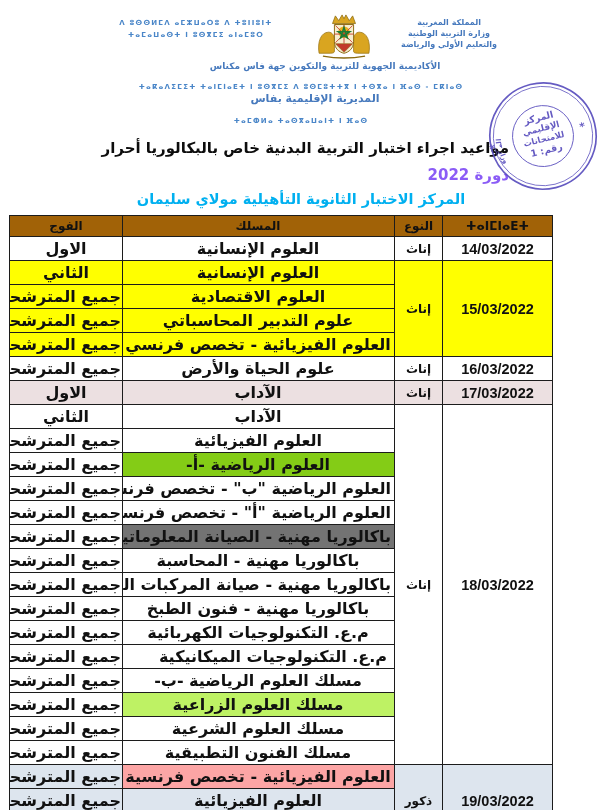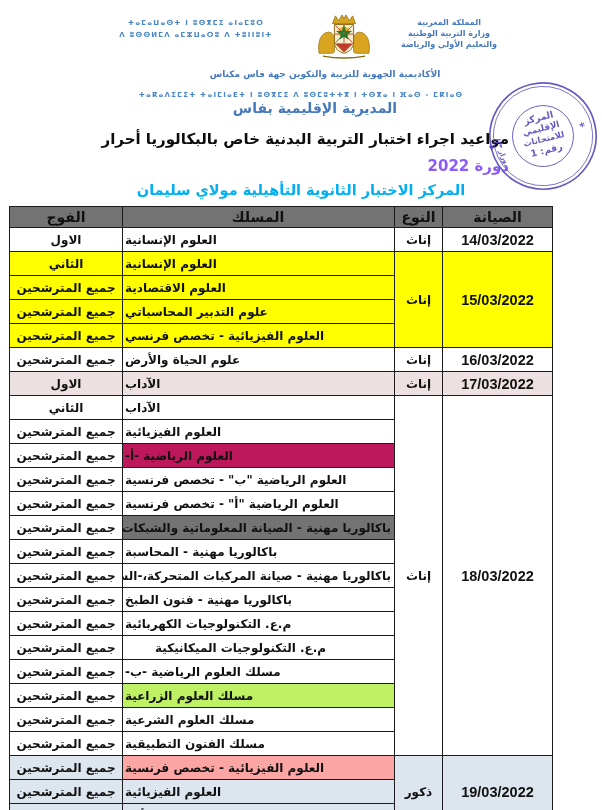--- a/index.html
+++ b/index.html
@@ -7,42 +7,42 @@
   .page{
     position:relative;width:602px;height:810px;background:#ffffff;overflow:hidden;
     font-family:"DejaVu Sans",sans-serif;color:#111;
   }
   
   .lh-top{display:flex;justify-content:center;align-items:flex-start;gap:8px;padding-top:13px;}
   .lh-arabic{color:#4679bd;font-weight:bold;font-size:8px;line-height:11px;text-align:center;width:132px;margin-top:4px;}
   .lh-tifinagh{color:#4a86c8;font-weight:bold;font-size:7px;line-height:12px;text-align:center;width:218px;letter-spacing:1.2px;margin-top:4px;}
   .lh-logo{width:62px;height:46px;flex:0 0 auto;}
   .lh-line{text-align:center;color:#4679bd;font-weight:bold;}
-  .lh-academy{font-size:9px;margin-top:10px;padding-left:48px;}
+  .lh-academy{font-size:9px;margin-top:2px;padding-left:48px;}
   .lh-tifline{font-size:7px;letter-spacing:1.2px;color:#4a86c8;margin-top:12px;}
-  .lh-direction{font-size:14px;margin-top:1px;padding-left:28px;}
+  .lh-direction{font-size:11px;margin-top:1px;padding-left:28px;}
   
   .stamp{position:absolute;top:72px;left:484px;width:118px;height:134px;opacity:.93;}
   
   .titles{padding-right:93px;}
   .title-main{font-size:15px;font-weight:bold;color:#0d0d0d;margin-top:14px;}
   .title-session{font-size:15px;font-weight:bold;color:#8b5cf6;margin-top:9px;}
   .title-center{text-align:center;font-size:14.5px;font-weight:bold;color:#00b0f0;margin-top:7px;}
   
   table.sched{
     border-collapse:collapse;table-layout:fixed;width:543px;
     margin:8px 49px 0 0;
   }
   .sched th,.sched td{border:1.6px solid #1c1c1c;overflow:hidden;white-space:nowrap;}
-  .sched th{background:#737373;font-size:14px;font-weight:bold;height:18px;text-align:center;}
+  .sched th{background:#a16207;font-size:12px;font-weight:bold;height:18px;text-align:center;}
   .sched td{height:21px;font-weight:bold;}
   .c-date{width:110px;text-align:center;font-size:14.5px;font-family:"Liberation Sans","DejaVu Sans",sans-serif;}
   .c-type{width:48px;text-align:center;font-size:12px;}
-  .c-track{width:272px;text-align:left;padding:0 3px 0 2px;font-size:12px;}
-  .c-group{width:113px;text-align:center;font-size:12px;}
+  .c-track{width:272px;text-align:center;padding:0 3px 0 2px;font-size:16px;}
+  .c-group{width:113px;text-align:center;font-size:16px;}
 </style>
 </head>
 <body>
 
 <div class="page">
 
   <div>
     <div class="lh-top">
       <div class="lh-arabic">
         <div>المملكة المغربية</div>
@@ -60,27 +60,28 @@
           <path d="M22,12 H42 V30 C42,37 37,41 32,42 C27,41 22,37 22,30 Z" fill="#f7eecf" stroke="#8a6a10" stroke-width="1"></path>
           <circle cx="32" cy="20" r="6" fill="#e8b020"></circle>
           <path d="M23,13 L41,31 M41,13 L23,31 M32,12 L32,32 M22,22 L42,22" stroke="#c23a2a" stroke-width="0.9"></path>
           <polygon points="32,15 35.5,26 26,19.5 38,19.5 28.5,26" fill="none" stroke="#1c7a33" stroke-width="1.6"></polygon>
           <path d="M23,32 H41 L32,41 Z" fill="#c23a2a" stroke="#8a6a10" stroke-width="0.6"></path>
 
           <path d="M10,45 Q32,49 54,45" stroke="#8a6a10" stroke-width="1.4" fill="none"></path>
         </svg>
       </div>
       <div class="lh-tifinagh">
+        <div>ⴷ ⵓⵙⵙⵍⵎⴷ ⴰⵎⵣⵡⴰⵔⵓ ⴷ ⵜⵓⵏⵏⵓⵏⵜ</div>
         <div>ⵜⴰⵎⴰⵡⴰⵙⵜ ⵏ ⵓⵙⴳⵎⵉ ⴰⵏⴰⵎⵓⵔ</div>
-        <div>ⴷ ⵓⵙⵙⵍⵎⴷ ⴰⵎⵣⵡⴰⵔⵓ ⴷ ⵜⵓⵏⵏⵓⵏⵜ</div>
       </div>
     </div>
     <div class="lh-line lh-academy">الأكاديمية الجهوية للتربية والتكوين جهة فاس مكناس</div>
     <div class="lh-line lh-tifline">ⵜⴰⴽⴰⴷⵉⵎⵉⵜ ⵜⴰⵏⵎⵏⴰⴹⵜ ⵏ ⵓⵙⴳⵎⵉ ⴷ ⵓⵙⵎⵓⵜⵜⴳ ⵏ ⵜⵙⴳⴰ ⵏ ⴼⴰⵙ - ⵎⴽⵏⴰⵙ</div>
     <div class="lh-line lh-direction">المديرية الإقليمية بفاس</div>
+    <div class="lh-line lh-tifline">ⵜⴰⵎⵀⵍⴰ ⵜⴰⵙⴳⴰⵡⴰⵏⵜ ⵏ ⴼⴰⵙ</div>
   </div>
 
   <svg class="stamp" viewBox="0 0 120 134">
     <g transform="rotate(-14 60 64)" fill="#5a4fbe">
       <circle cx="60" cy="64" r="54" fill="none" stroke="#5a4fbe" stroke-width="1.7"></circle>
       <circle cx="60" cy="64" r="50.5" fill="none" stroke="#5a4fbe" stroke-width="0.8"></circle>
       <circle cx="60" cy="64" r="31" fill="none" stroke="#5a4fbe" stroke-width="0.9"></circle>
       <defs>
         <path id="arcTop" d="M17,64 A43,43 0 1 1 103,64"></path>
         <path id="arcBot" d="M13,68 A47,47 0 0 0 107,68"></path>
@@ -108,21 +109,21 @@
 
   <table class="sched">
     <colgroup>
       <col style="width:110px">
         <col style="width:48px">
         <col style="width:272px">
         <col style="width:113px">
     </colgroup>
     <thead>
       <tr>
-        <th class="c-date">الصيانة</th>
+        <th class="c-date">ⵜⴰⵏⵎⵏⴰⴹⵜ</th>
         <th class="c-type">النوع</th>
         <th class="c-track" style="text-align:center">المسلك</th>
         <th class="c-group">الفوج</th>
       </tr>
     </thead>
     <tbody>
         <tr>
           <td class="c-date" style="background: rgb(255, 255, 255);">14/03/2022</td>
           <td class="c-type" style="background: rgb(255, 255, 255);">إناث</td>
           <td class="c-track" style="background: rgb(255, 255, 255);">العلوم الإنسانية</td>
@@ -162,21 +163,21 @@
           <td class="c-date" rowspan="15" style="background: rgb(255, 255, 255);">18/03/2022</td>
           <td class="c-type" rowspan="15" style="background: rgb(255, 255, 255);">إناث</td>
           <td class="c-track" style="background: rgb(255, 255, 255);">الآداب</td>
           <td class="c-group" style="background: rgb(255, 255, 255);">الثاني</td>
         </tr>
         <tr>
           <td class="c-track" style="background: rgb(255, 255, 255);">العلوم الفيزيائية</td>
           <td class="c-group" style="background: rgb(255, 255, 255);">جميع المترشحين</td>
         </tr>
         <tr>
-          <td class="c-track" style="background: #be185d;">العلوم الرياضية -أ-</td>
+          <td class="c-track" style="background: #84cc16;">العلوم الرياضية -أ-</td>
           <td class="c-group" style="background: rgb(255, 255, 255);">جميع المترشحين</td>
         </tr>
         <tr>
           <td class="c-track" style="background: rgb(255, 255, 255);">العلوم الرياضية "ب" - تخصص فرنسية</td>
           <td class="c-group" style="background: rgb(255, 255, 255);">جميع المترشحين</td>
         </tr>
         <tr>
           <td class="c-track" style="background: rgb(255, 255, 255);">العلوم الرياضية "أ" - تخصص فرنسية</td>
           <td class="c-group" style="background: rgb(255, 255, 255);">جميع المترشحين</td>
         </tr>

